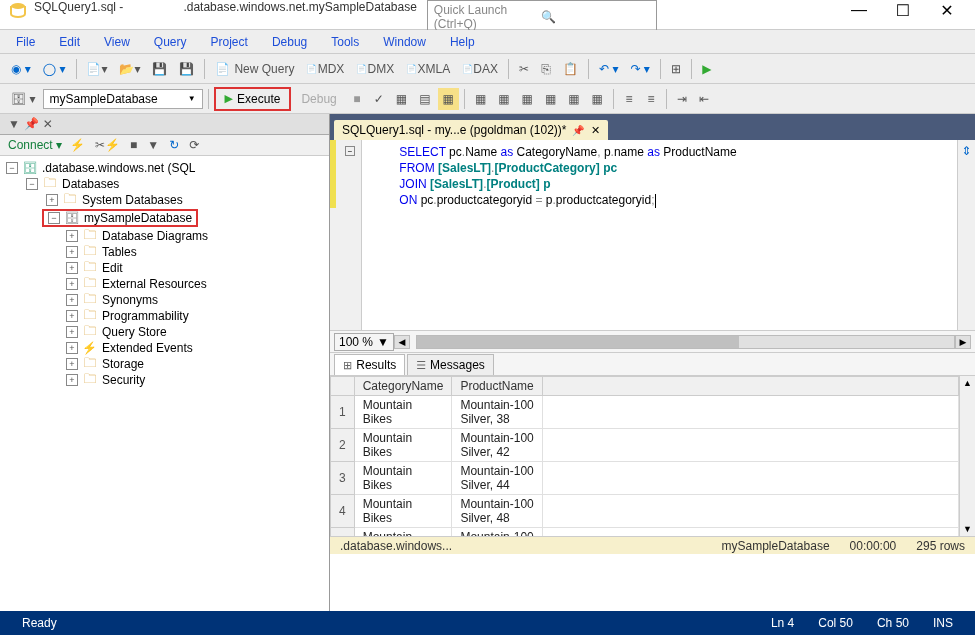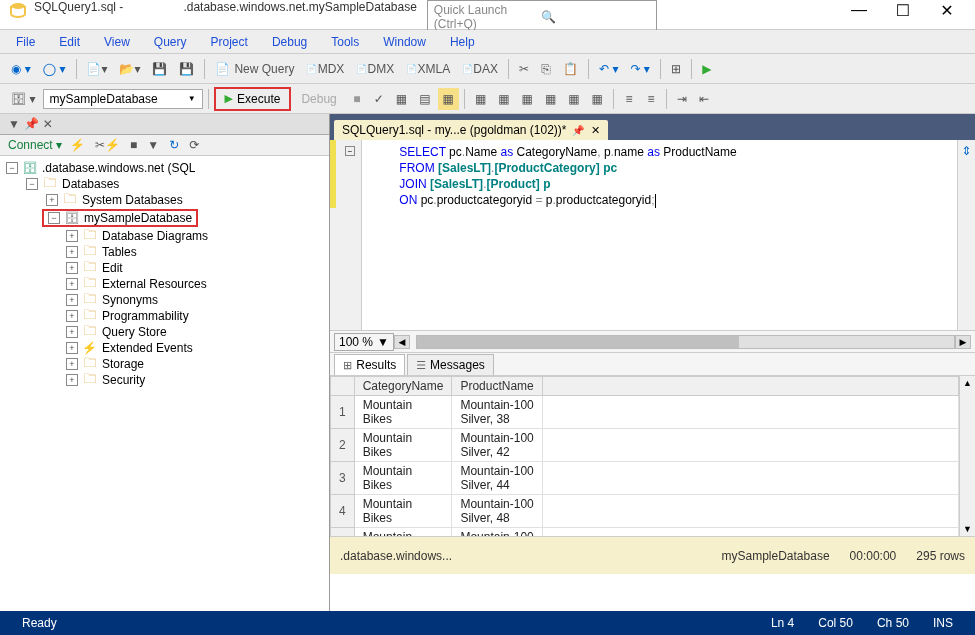--- a/index.html
+++ b/index.html
@@ -88,21 +88,21 @@
     .grid table { border-collapse: collapse; width: 100%; font-size: 11px; }
     .grid th { background: #f0f0f0; border: 1px solid #ccc; padding: 2px 8px; text-align: left; font-weight: normal; color: #333; }
     .grid td { border: 1px solid #e0e0e0; padding: 2px 8px; color: #222; }
     .grid td.rownum { background: #f0f0f0; border: 1px solid #ccc; text-align: center; width: 28px; color: #555; }
     .grid .sel { border: 1px dotted #333; background: #fff; }
     .grid-scroll { width: 16px; background: #f0f0f0; border-left: 1px solid #ccc; display: flex; flex-direction: column; align-items: center; }
     .grid-scroll .arr { font-size: 9px; padding: 2px; }
     .grid-wrap { display: flex; height: 160px; }
     
     
-    .editor-status { height: 38px; background: #f7f0cc; border-top: 1px solid #ccc; display: flex; align-items: center; padding: 6px 10px; font-size: 11px; color: #333; gap: 20px; }
+    .editor-status { height: 18px; background: #f7f0cc; border-top: 1px solid #ccc; display: flex; align-items: center; padding: 6px 10px; font-size: 11px; color: #333; gap: 20px; }
     .editor-status .field { white-space: nowrap; }
     .editor-status .flex { flex: 1; }
     
     
     .statusbar { height: 24px; background: #037; color: #fff; display: flex; align-items: center; padding: 0 10px; font-size: 11px; text-align: center; }
     .statusbar .field { padding: 0 12px; }
     .statusbar .flex { flex: 1; }
   </style>
 </head>
 <body>

